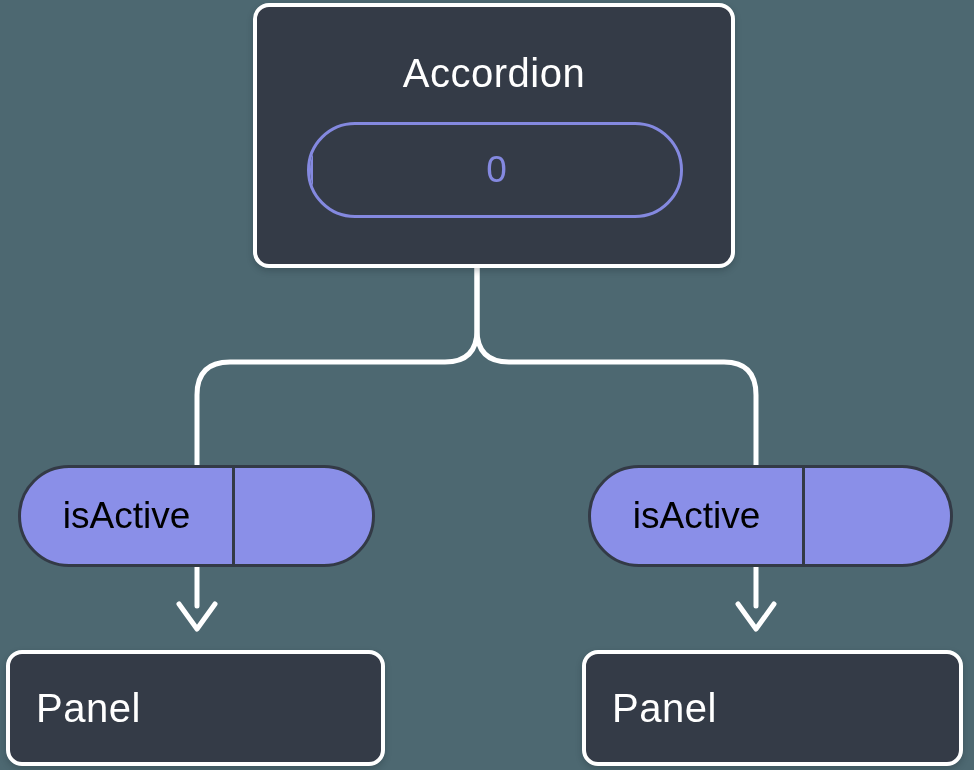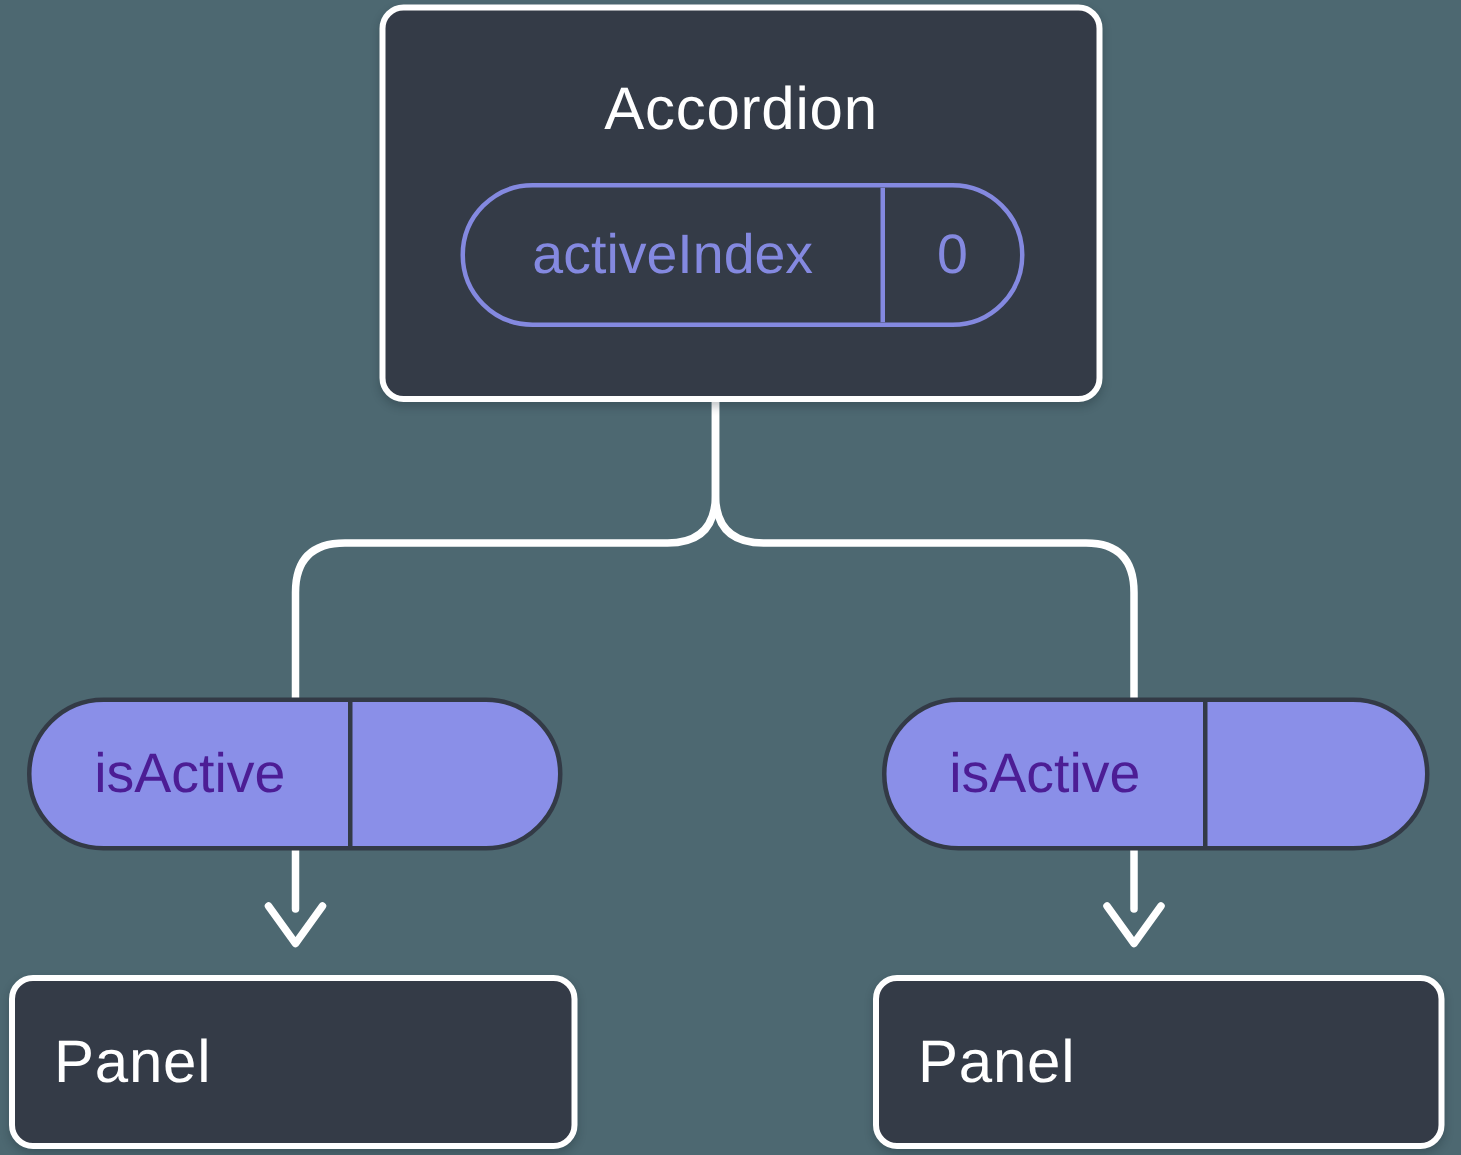--- a/index.html
+++ b/index.html
@@ -39,21 +39,21 @@
     color: #8489e0; font-size: 37px;
   }
   .state-pill .seg-name { flex: 0 0 277px; }
   .state-pill .divider { background: #8489e0; }
   .state-pill .seg-value { flex: 1; }
 
   .prop-pill {
     position: absolute; top: 465px; height: 102px;
     background: #8a8fe8;
     border: 3px solid #333a46; border-radius: 51px;
-    color: #4c1d95; font-size: 37px;
+    color: #000000; font-size: 37px;
   }
   .prop-pill .seg-name { flex: 0 0 211px; }
   .prop-pill .divider { background: #333a46; }
   .prop-pill .seg-value { flex: 1; }
   .prop-pill-left  { left: 18px;  width: 357px; }
   .prop-pill-right { left: 588px; width: 365px; }
 
   .node-panel { top: 650px; height: 116px; display: flex; align-items: center; justify-content: flex-start; padding-left: 26px; }
   .node-panel-left  { left: 6px;   width: 379px; }
   .node-panel-right { left: 582px; width: 381px; }
@@ -67,21 +67,20 @@
   <svg class="connectors" viewBox="0 0 974 770" aria-hidden="true">
     <path d="M477 268 L477 330 Q477 362 445 362 L230 362 Q197 362 197 395 L197 606"></path>
     <path d="M477 268 L477 330 Q477 362 509 362 L724 362 Q756 362 756 395 L756 606"></path>
     <path d="M179 604 L197 629 L215 604"></path>
     <path d="M738 604 L756 629 L774 604"></path>
   </svg>
 
   <div class="node node-root">
     <div class="node-title">Accordion</div>
     <div class="pill state-pill">
-      <span class="seg seg-name">activeIndex</span>
       <span class="divider"></span>
       <span class="seg seg-value">0</span>
     </div>
   </div>
 
   <div class="pill prop-pill prop-pill-left">
     <span class="seg seg-name">isActive</span>
     <span class="divider"></span>
   </div>
 

